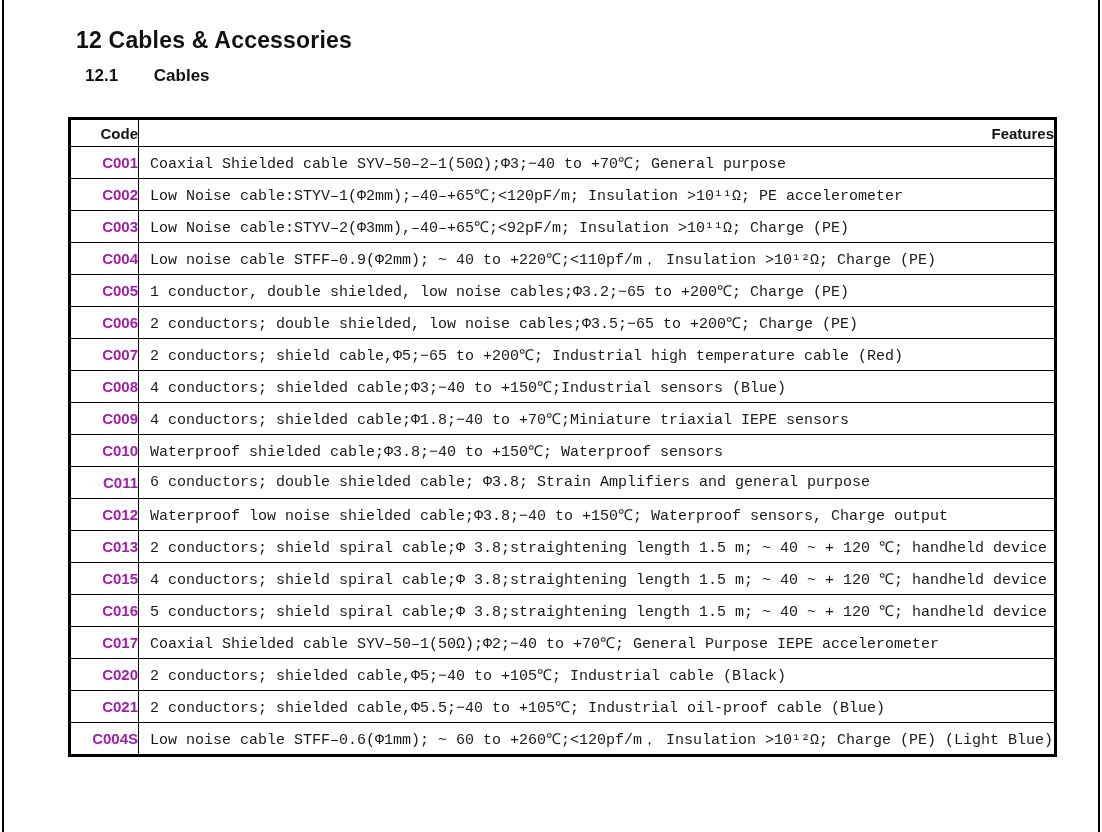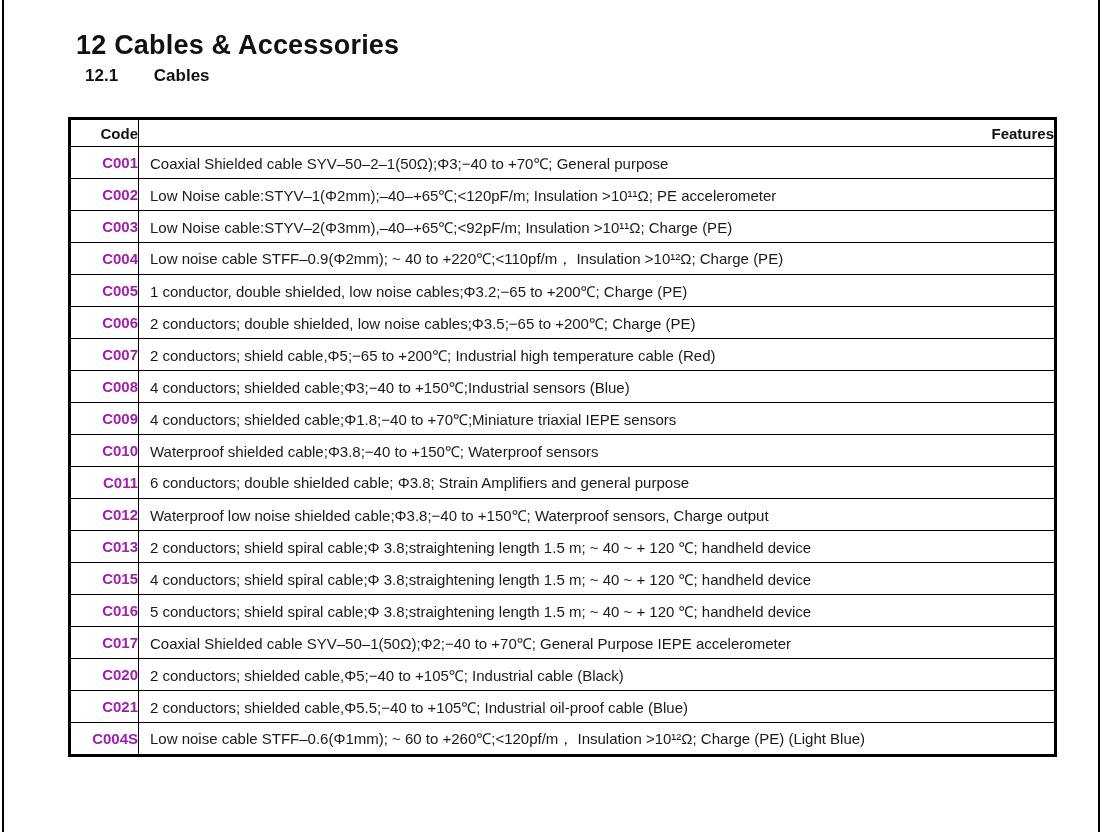--- a/index.html
+++ b/index.html
@@ -19,21 +19,21 @@
     height: 832px;
     background: #000;
   }
   #frame-left  { left: 2px; }
   #frame-right { left: 1098px; }
 
   #doc-title {
     position: absolute;
     left: 76px;
     top: 12px;
-    font-size: 27px;
+    font-size: 23px;
     font-weight: bold;
     letter-spacing: 0.2px;
     white-space: nowrap;
   }
   #section-heading {
     position: absolute;
     left: 85px;
     top: 66px;
     font-size: 17px;
     font-weight: bold;
@@ -76,20 +76,21 @@
     font-weight: bold;
     color: #a21caf;
     font-size: 15px;
   }
   #cables-table td.feat-cell {
     padding-left: 11px;
     padding-right: 4px;
     white-space: nowrap;
     overflow: hidden;
     color: #1a1a1a;
+    font-family: Liberation Mono, monospace;
   }
 </style>
 </head>
 <body>
 
 <div id="page">
   <div id="frame-left" class="frame-line"></div>
   <div id="frame-right" class="frame-line"></div>
 
   <h1 id="doc-title">12 Cables &amp; Accessories</h1>

